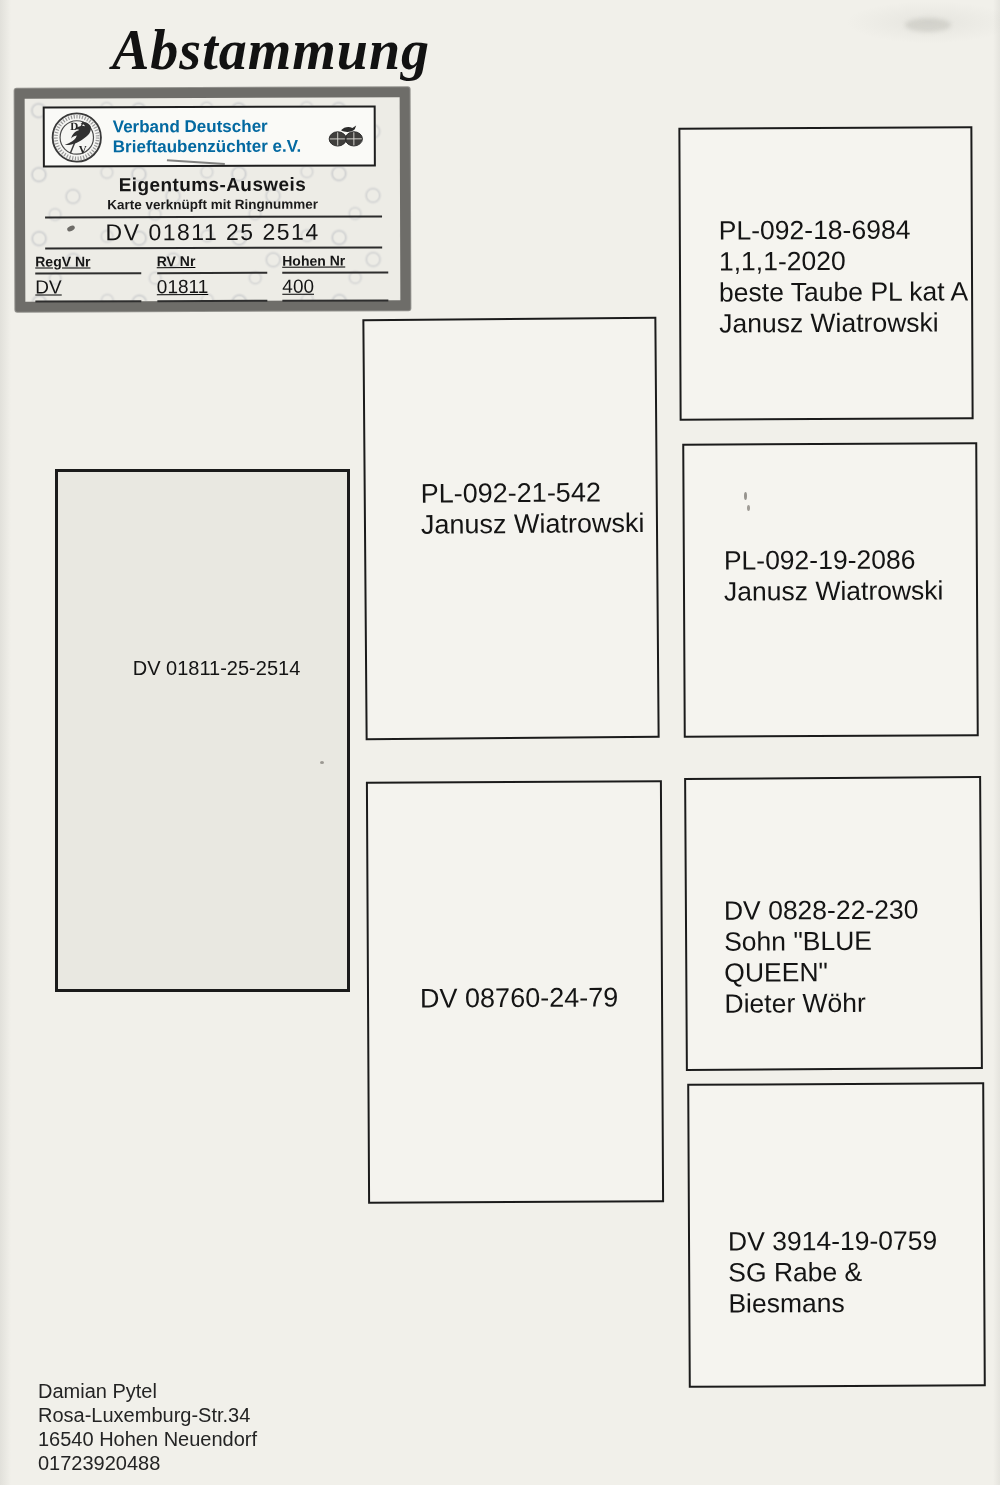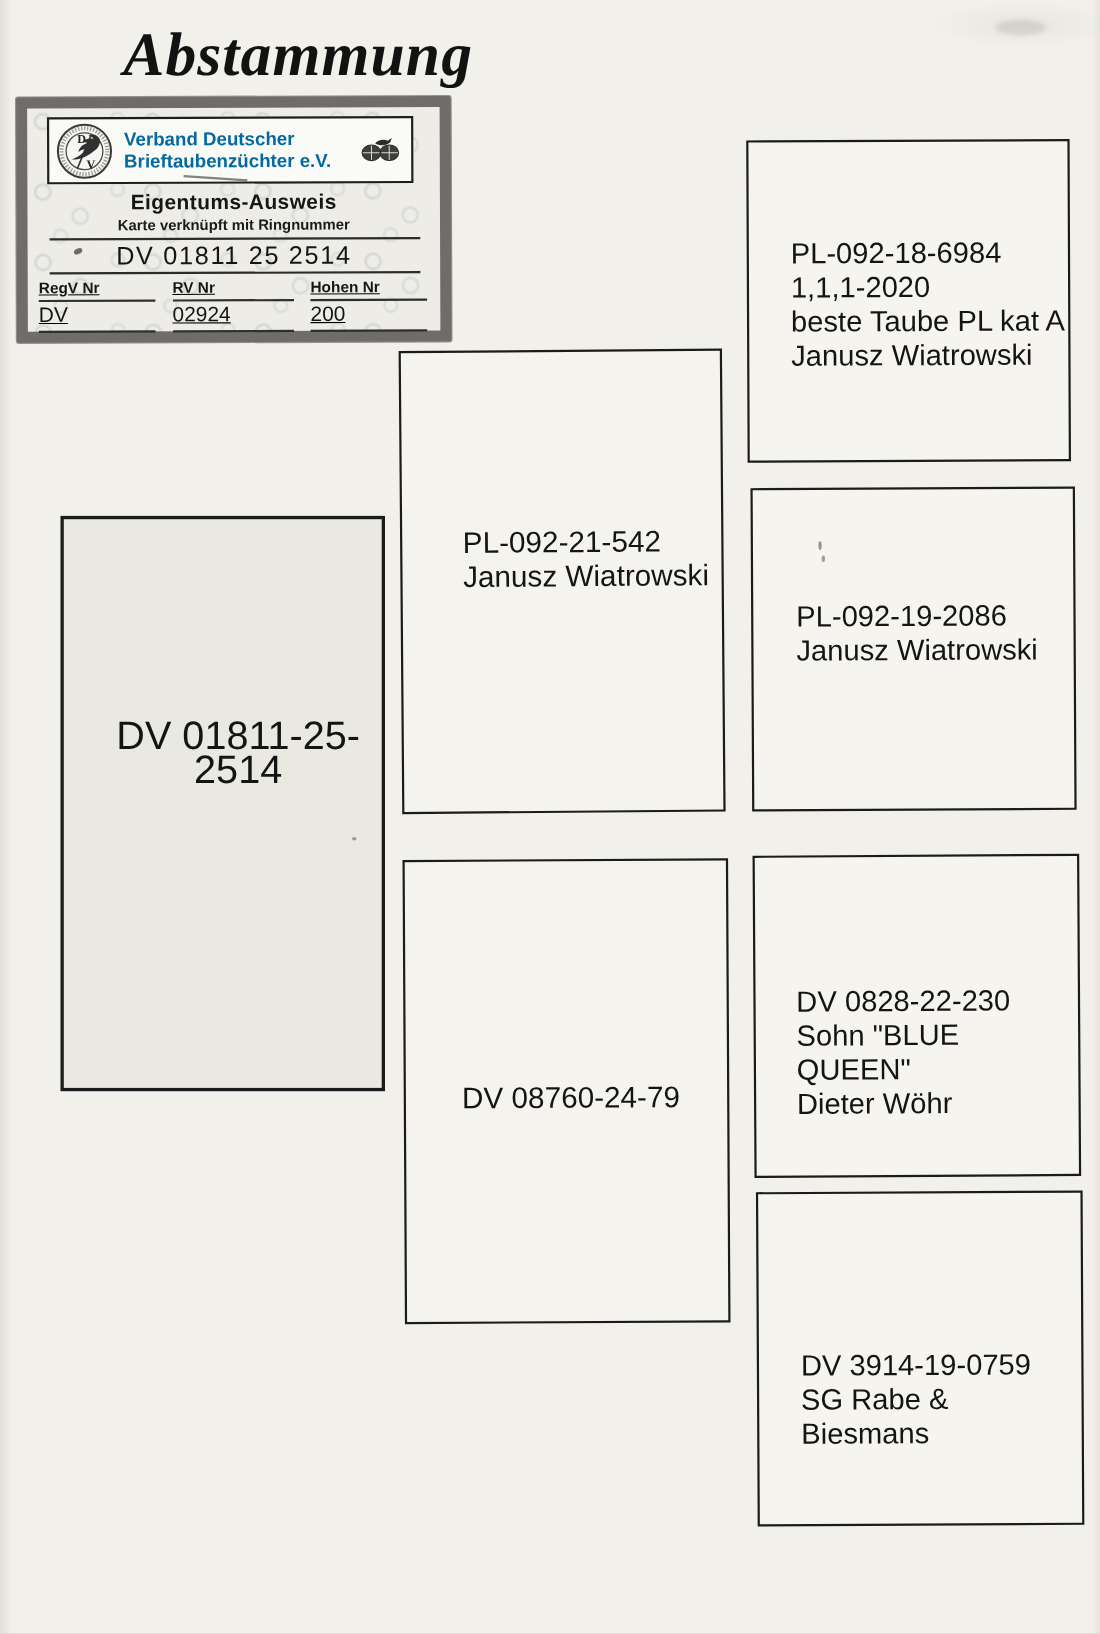--- a/index.html
+++ b/index.html
@@ -68,21 +68,21 @@
   .subject { left:55px; top:469px; width:295px; height:523px; border-width:3px; background:#e9e8e1; }
   .sire    { left:364px; top:318px; width:294px; height:421px; transform:rotate(-0.45deg); }
   .dam     { left:367px; top:781px; width:296px; height:422px; transform:rotate(-0.3deg); }
   .gp1     { left:679px; top:127px; width:294px; height:293px; transform:rotate(-0.25deg); background:#f5f4ef; }
   .gp2     { left:683px; top:443px; width:295px; height:294px; transform:rotate(-0.3deg); background:#f5f4ef; }
   .gp3     { left:685px; top:777px; width:297px; height:293px; transform:rotate(-0.35deg); background:#f5f4ef; }
   .gp4     { left:688px; top:1083px; width:297px; height:304px; transform:rotate(-0.3deg); background:#f5f4ef; }
   .box-text { position:absolute; font:27px/31px "Liberation Sans", sans-serif;
     color:#141414; white-space:pre-line; }
   .subject .box-text { top:181px; left:0; width:100%; text-align:center; padding-left:28px;
-    box-sizing:border-box; font-size:36px; }
+    box-sizing:border-box; font-size:20px; }
   .sire .box-text { left:55px; top:158px; }
   .dam  .box-text { left:51px; top:200px; }
   .gp1  .box-text { left:38px; top:86px;  font-size:26.5px; line-height:31px; }
   .gp2  .box-text { left:39px; top:100px; font-size:26.5px; line-height:31px; }
   .gp3  .box-text { left:37px; top:116px; font-size:26.5px; line-height:31px; }
   .gp4  .box-text { left:38px; top:141px; font-size:26.5px; line-height:31px; }
 
   
   .owner { position:absolute; left:38px; top:1379px;
     font:20px/24px "Liberation Sans", sans-serif; color:#242424; white-space:pre-line; }
@@ -140,25 +140,25 @@
       <div class="ring-number">DV 01811 25 2514</div>
       <div class="rule r2"></div>
 
       <div class="fields">
         <div class="field f1">
           <div class="field-label">RegV Nr</div>
           <div class="field-value">DV</div>
         </div>
         <div class="field f2">
           <div class="field-label">RV Nr</div>
-          <div class="field-value">02924</div>
+          <div class="field-value">01811</div>
         </div>
         <div class="field f3">
           <div class="field-label">Hohen Nr</div>
-          <div class="field-value">200</div>
+          <div class="field-value">400</div>
         </div>
       </div>
     </div>
   </div>
 
   <div class="pbox subject">
     <div class="box-text">DV 01811-25-2514</div>
   </div>
 
   <div class="pbox sire">
@@ -186,20 +186,24 @@
     <div class="box-text">DV 0828-22-230
 Sohn "BLUE QUEEN"
 Dieter Wöhr</div>
   </div>
 
   <div class="pbox gp4">
     <div class="box-text">DV 3914-19-0759
 SG Rabe &amp; Biesmans</div>
   </div>
 
+  <div class="owner">Damian Pytel
+Rosa-Luxemburg-Str.34
+16540 Hohen Neuendorf
+01723920488</div>
 
   <i class="speck s1"></i>
   <i class="speck s2"></i>
   <i class="speck s3"></i>
   <i class="speck s4"></i>
   <i class="speck s5"></i>
 
 </div>
 
 </body></html>

